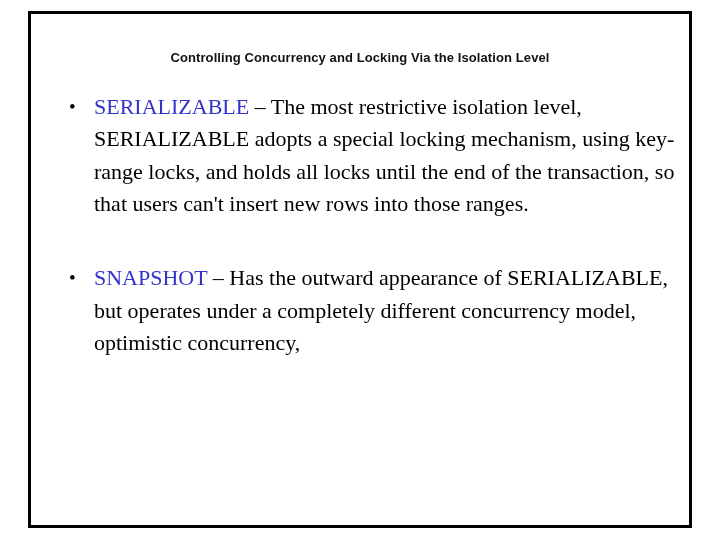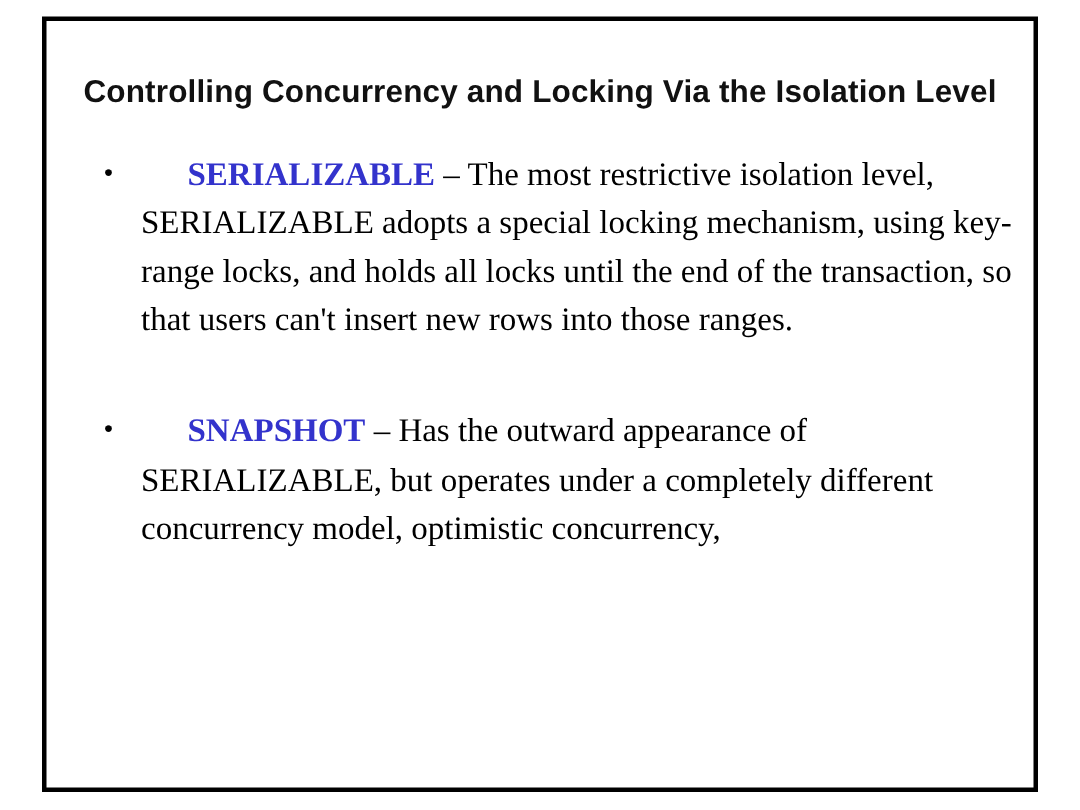--- a/index.html
+++ b/index.html
@@ -22,21 +22,21 @@
       height: 517px;
       box-sizing: border-box;
       border: 3px solid #000000;
       background: #ffffff;
     }
     .title {
       margin: 36px 18px 0 18px;
       text-align: center;
       font-family: "Liberation Sans", sans-serif;
       font-weight: bold;
-      font-size: 21px;
+      font-size: 13px;
       letter-spacing: 0.1px;
       color: #111111;
     }
     .bullets {
       margin: 26px 0 0 0;
       padding: 0 6px 0 38px;
       list-style: none;
     }
     .bullet {
       display: flex;
@@ -52,22 +52,21 @@
       flex: 0 0 25px;
       width: 25px;
       font-size: 19px;
       padding-top: 2px;
     }
     .bullet-content {
       flex: 1 1 auto;
     }
     .keyword {
       color: var(--keyword-color, #3333cc);
-      font-weight: bold;
-      margin-left: 31px;
+      font-weight: normal;
     }
   </style>
 </head>
 <body>
 
 <div class="viewport">
   <div class="slide-frame">
 
     <h1 class="title">Controlling Concurrency and Locking Via the Isolation Level</h1>
 

